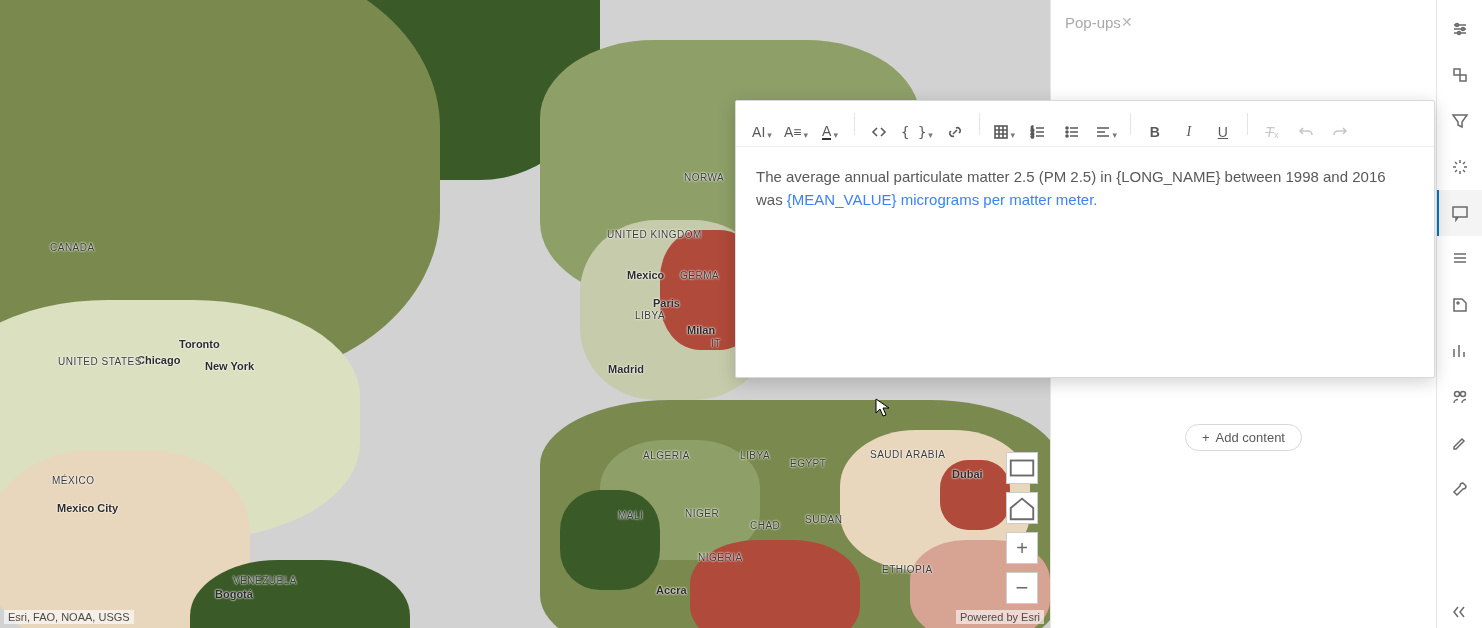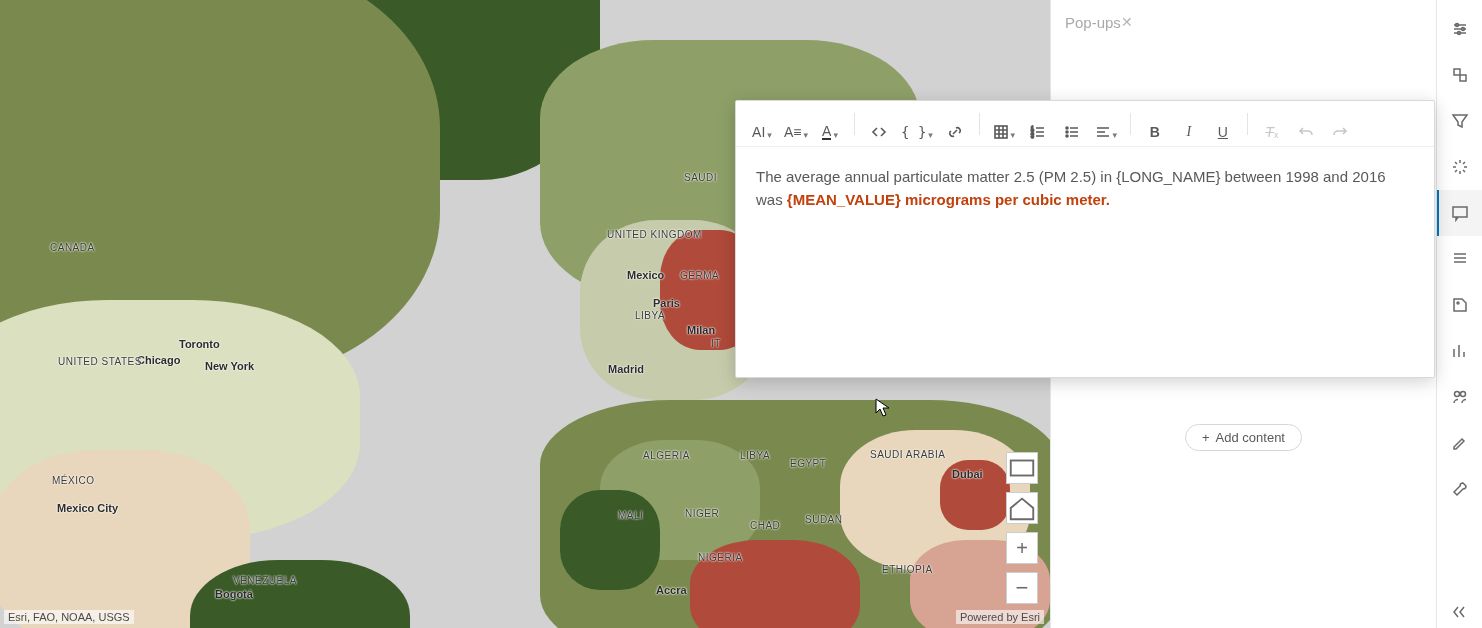--- a/index.html
+++ b/index.html
@@ -35,21 +35,21 @@
 
 .editor{position:absolute;left:735px;top:100px;width:700px;background:#fff;border:1px solid #d9d9d9;box-shadow:0 4px 18px rgba(0,0,0,.18);border-radius:2px;display:flex;flex-direction:column}
 .toolbar{display:flex;align-items:center;height:46px;border-bottom:1px solid #eee;padding:0 10px;gap:2px}
 .tb{height:32px;min-width:32px;padding:0 4px;display:flex;align-items:flex-end;justify-content:center;color:#595959;cursor:pointer;border-radius:3px;font-size:14px}
 .tb svg{width:16px;height:16px;stroke:#595959;fill:none;stroke-width:1.6}
 .tb .caret{font-size:9px;margin-left:2px;color:#7a7a7a}
 .tsep{width:1px;height:22px;background:#e4e4e4;margin:0 6px}
 .tb.dis{color:#c7c7c7}
 .tb.dis svg{stroke:#c7c7c7}
 .editbody{min-height:230px;padding:18px 20px;font-size:15px;color:#595959;line-height:1.55}
-.editbody .b{font-weight:700;color:#c2410c}
+.editbody .b{font-weight:400;color:#3b82f6}
 .efoot{display:flex;justify-content:flex-end;gap:8px;padding:14px 16px}
 .btn{height:32px;padding:0 16px;font-size:14px;border-radius:2px;cursor:pointer;display:flex;align-items:center}
 .btn-primary{background:#0079c1;color:#fff;border:1px solid #0079c1}
 .btn-sec{background:#fff;color:#0079c1;border:1px solid #0079c1}
 
 .cursor{position:absolute;left:875px;top:398px;pointer-events:none}
 .cursor svg{width:16px;height:20px}
 </style>
 </head>
 <body>
@@ -84,21 +84,21 @@
   <div class="ml mls" style="left:233px;top:575px">VENEZUELA</div>
   <div class="ml" style="left:215px;top:588px">Bogotá</div>
   <div class="ml mls" style="left:607px;top:230px;line-height:1.05">UNITED KINGDOM</div>
   <div class="ml" style="left:627px;top:269px">Mexico</div>
   <div class="ml mls" style="left:680px;top:270px">GERMA</div>
   <div class="ml" style="left:653px;top:297px">Paris</div>
   <div class="ml mls" style="left:635px;top:310px">LIBYA</div>
   <div class="ml" style="left:687px;top:324px">Milan</div>
   <div class="ml mls" style="left:711px;top:338px">IT</div>
   <div class="ml" style="left:608px;top:363px">Madrid</div>
-  <div class="ml mls" style="left:684px;top:172px">SAUDI</div>
+  <div class="ml mls" style="left:684px;top:172px">NORWA</div>
   <div class="ml mls" style="left:643px;top:450px">ALGERIA</div>
   <div class="ml mls" style="left:740px;top:450px">LIBYA</div>
   <div class="ml mls" style="left:790px;top:458px">EGYPT</div>
   <div class="ml mls" style="left:870px;top:450px;line-height:1.05">SAUDI ARABIA</div>
   <div class="ml" style="left:952px;top:468px">Dubai</div>
   <div class="ml mls" style="left:618px;top:510px">MALI</div>
   <div class="ml mls" style="left:685px;top:508px">NIGER</div>
   <div class="ml mls" style="left:750px;top:520px">CHAD</div>
   <div class="ml mls" style="left:805px;top:514px">SUDAN</div>
   <div class="ml mls" style="left:698px;top:552px">NIGERIA</div>
@@ -282,21 +282,21 @@
             <path d="M5 4L2 7l3 3M2 7h8a4 4 0 014 4"></path>
           </svg>
         </div>
     <div class="tb dis">
           <svg viewBox="0 0 16 16">
             <path d="M11 4l3 3-3 3M14 7H6a4 4 0 00-4 4"></path>
           </svg>
         </div>
   </div>
   <div class="editbody" contenteditable="true" style="">
-    <span>The average annual particulate matter 2.5 (PM 2.5) in </span><span>{LONG_NAME}</span><span> between 1998 and 2016 was </span><span class="b">{MEAN_VALUE}</span><span class="b"> micrograms per cubic meter.</span>
+    <span>The average annual particulate matter 2.5 (PM 2.5) in </span><span>{LONG_NAME}</span><span> between 1998 and 2016 was </span><span class="b">{MEAN_VALUE}</span><span class="b"> micrograms per matter meter.</span>
   </div>
 </div>
 
 <div class="cursor"><svg viewBox="0 0 16 20">
         <path d="M1 1l0 14 4-4 3 7 3-1-3-7 6 0z" fill="#fff" stroke="#000" stroke-width="1"></path>
       </svg></div>
 
 </div>
 
 </body></html>

